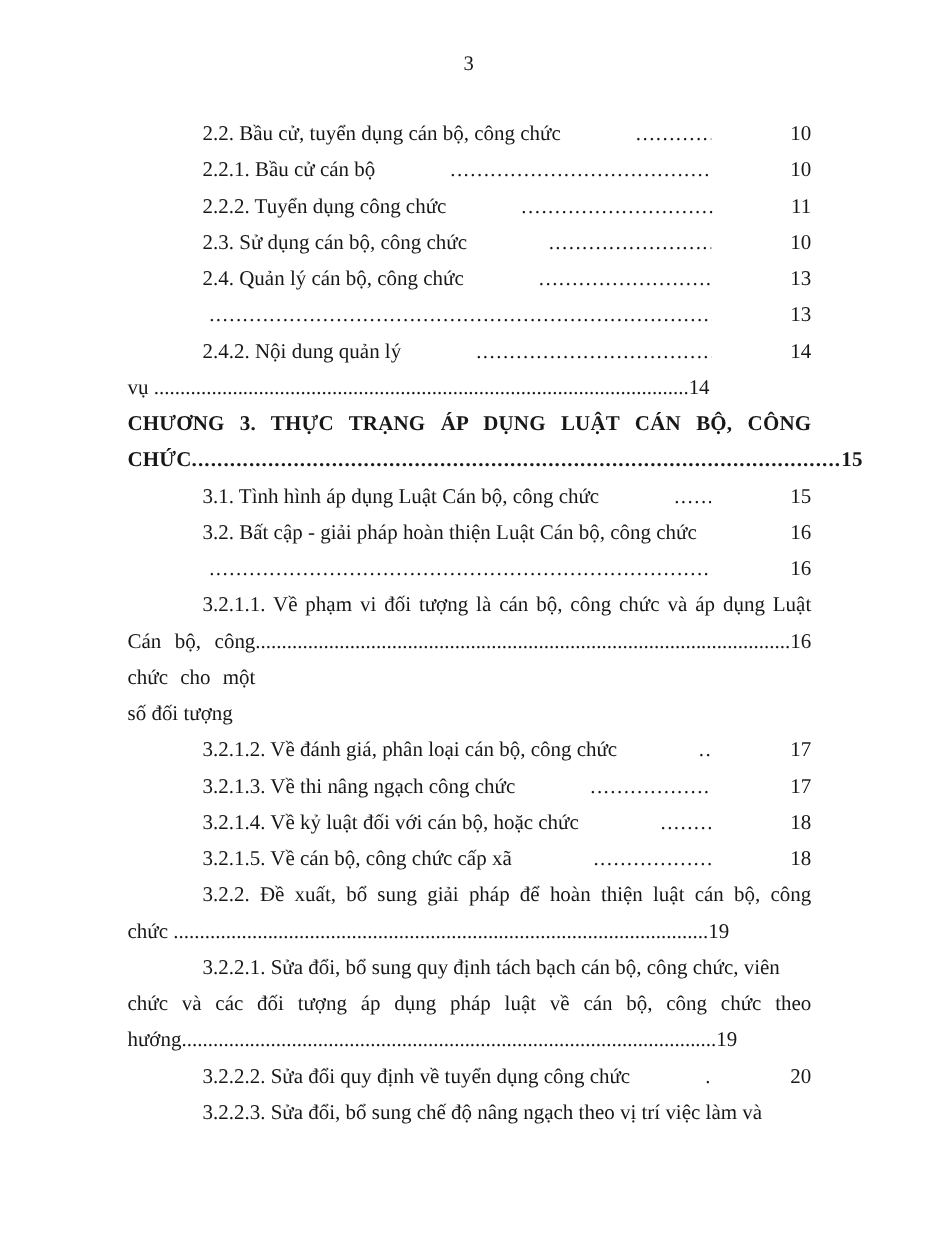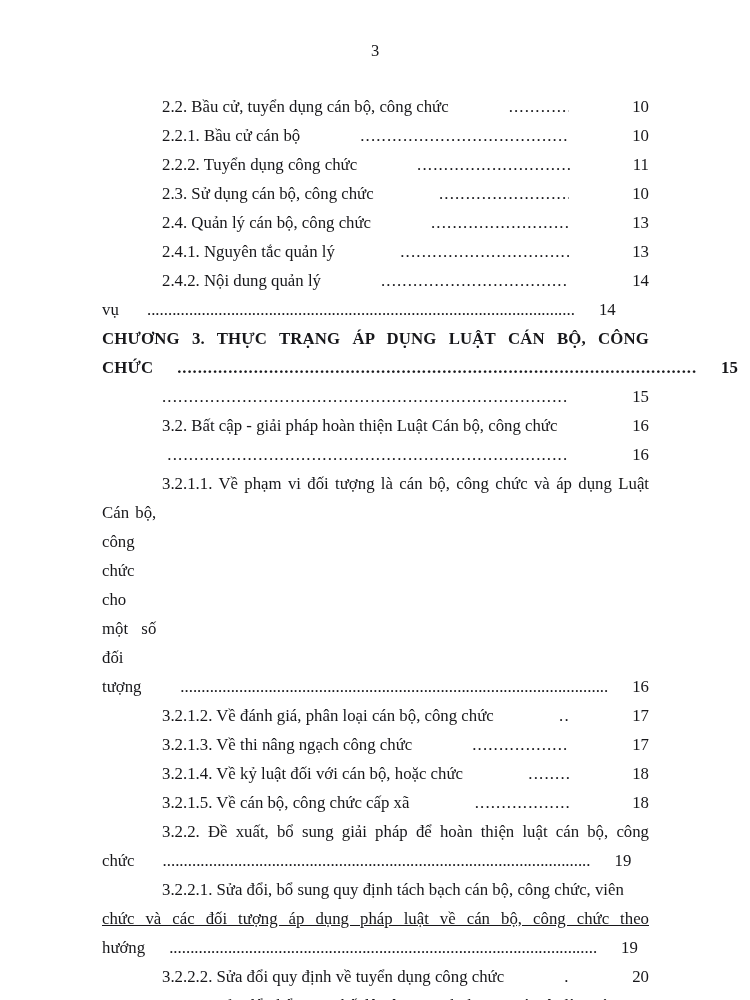--- a/index.html
+++ b/index.html
@@ -84,40 +84,38 @@
     letter-spacing: 0.9px;
   }
   .chapter .pageno {
     padding-left: 0px;
   }
   
   .wrapline {
     display: block;
     text-align: justify;
     text-indent: 0;
-    text-decoration: underline;
   }
   .wrapline.stretch {
     text-align-last: justify;
   }
   .firstline {
     display: block;
     text-indent: 60px;
     text-align: justify;
     text-align-last: justify;
   }
   .firstline.nostretch {
     text-align-last: left;
   }
   .lastline-row {
     display: flex;
-    align-items: flex-end;
+    align-items: flex-start;
     width: 100%;
     text-indent: 0;
-    gap: 24px;
   }
 </style>
 </head>
 <body>
 
 <div class="page">
 
   <div class="folio">3</div>
 
   <div class="toc">
@@ -157,21 +155,20 @@
     <div class="entry ind">
       <span class="row">
         <span class="title">2.4. Quản lý cán bộ, công chức</span>
         <span class="leader">......................................................................................................</span>
         <span class="pageno">13</span>
       </span>
     </div>
 
     <div class="entry ind">
       <span class="row">
-        <span class="title">2.4.1. Nguyên tắc quản lý</span>
         <span class="leader">&nbsp;......................................................................................................</span>
         <span class="pageno">13</span>
       </span>
     </div>
 
     <div class="entry ind">
       <span class="row">
         <span class="title">2.4.2. Nội dung quản lý</span>
         <span class="leader">......................................................................................................</span>
         <span class="pageno">14</span>
@@ -190,20 +187,21 @@
       <span class="firstline" style="text-indent:0;">CHƯƠNG 3.   THỰC TRẠNG ÁP DỤNG LUẬT CÁN BỘ, CÔNG</span>
       <span class="lastline-row">
         <span class="title">CHỨC</span>
         <span class="leader">......................................................................................................</span>
         <span class="pageno">15</span>
       </span>
     </div>
 
     <div class="entry ind">
       <span class="row">
+        <span class="title">3.1. Tình hình áp dụng Luật Cán bộ, công chức</span>
         <span class="leader">......................................................................................................</span>
         <span class="pageno">15</span>
       </span>
     </div>
 
     <div class="entry ind">
       <span class="row">
         <span class="title">3.2. Bất cập - giải pháp hoàn thiện Luật Cán bộ, công chức</span>
         <span class="leader">&nbsp;......................................................................................................</span>
         <span class="pageno">16</span>

